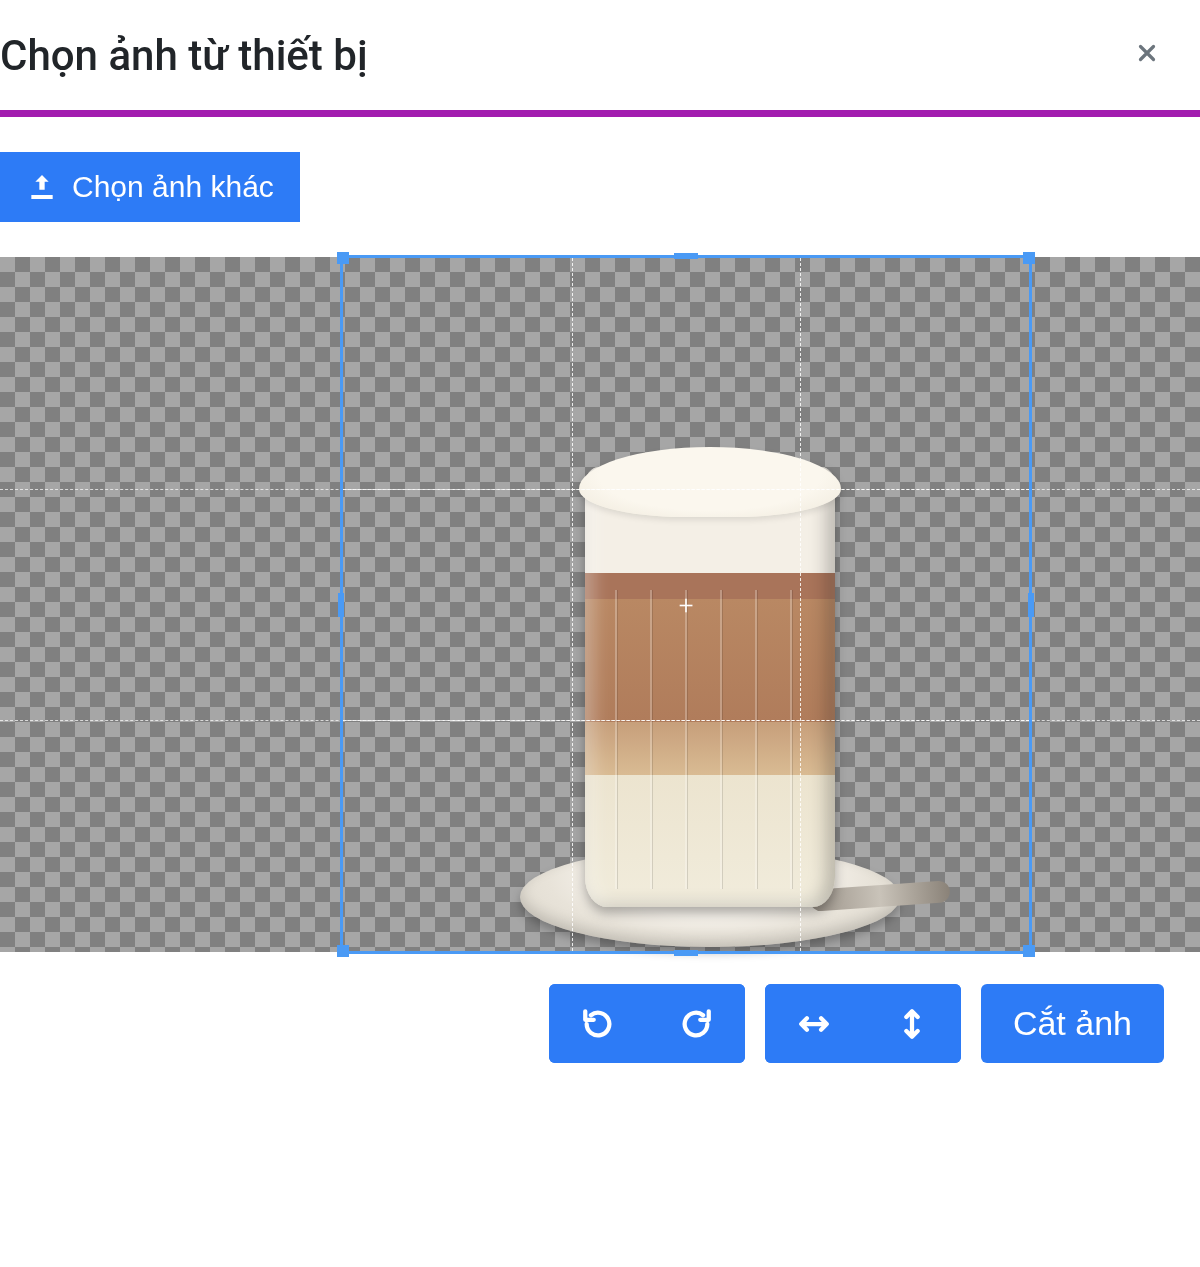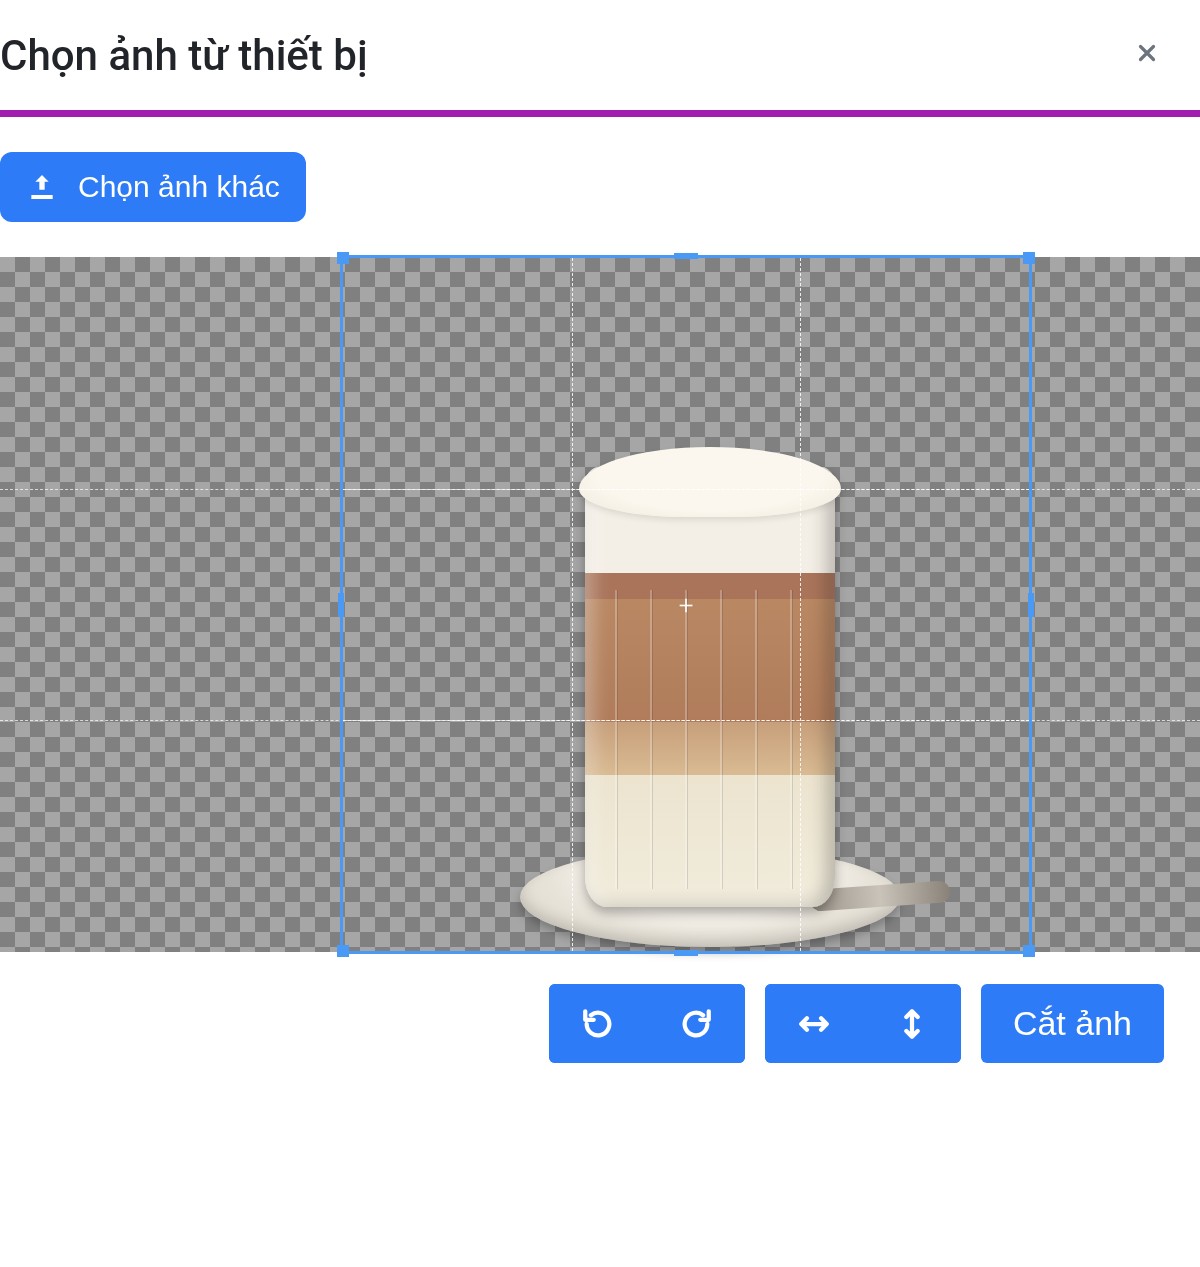--- a/index.html
+++ b/index.html
@@ -26,28 +26,28 @@
     cursor: pointer;
     color: #6c757d;
     padding: 10px 20px;
   }
   .close-btn svg { width: 26px; height: 26px; }
   .content { padding: 35px 0 0 0; }
   .btn {
     background: #2d7bf6;
     color: #fff;
     border: none;
-    border-radius: 12px;
+    border-radius: 0;
     font-size: 30px;
     font-weight: 400;
     padding: 18px 26px;
     cursor: pointer;
     display: inline-flex;
     align-items: center;
-    gap: 20px;
+    gap: 14px;
   }
   .btn svg { width: 32px; height: 32px; fill: #fff; }
 
   .crop-area {
     position: relative;
     width: 1200px;
     height: 695px;
     margin-top: 35px;
     background-image:
       linear-gradient(45deg, #808080 25%, transparent 25%),

